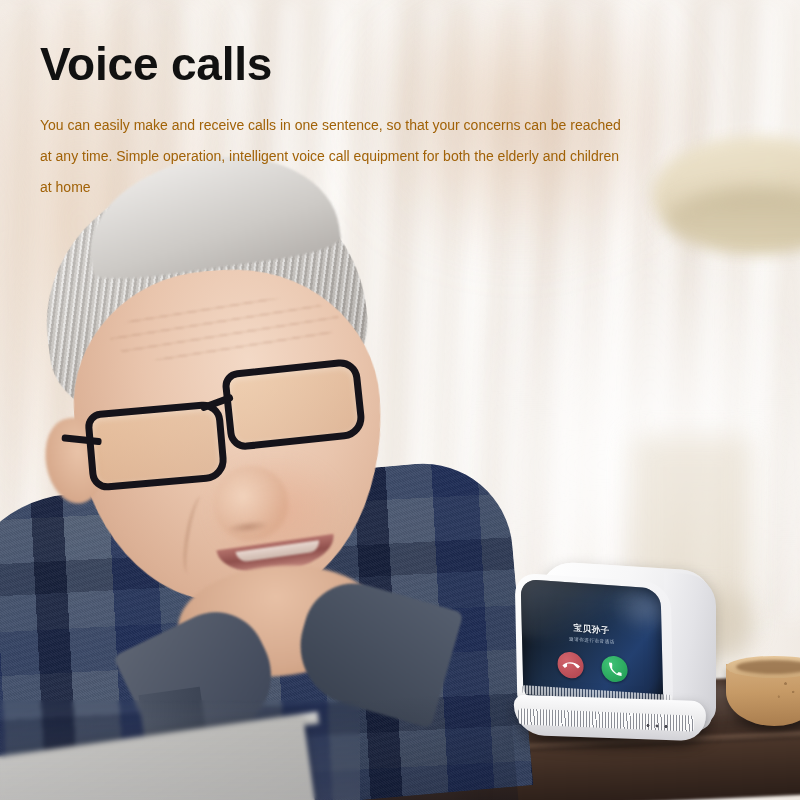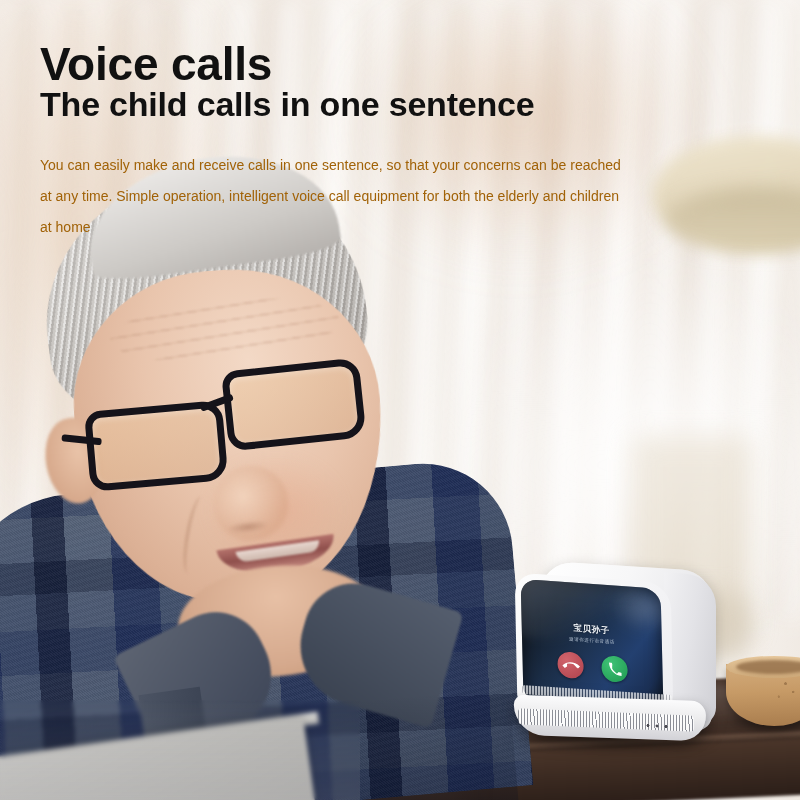--- a/index.html
+++ b/index.html
@@ -528,17 +528,16 @@
     </div>
 
     <div class="spk-grille2"></div>
     <div class="spk-base"></div>
     <div class="spk-grille"></div>
     <div class="spk-mics"></div>
   </div>
 
   <div id="copy">
     <div class="h-line">Voice calls</div>
-    <div class="h-line l2">The child calls in one sentence</div>
     <div class="body-copy">You can easily make and receive calls in one sentence, so that your concerns can be reached at any time. Simple operation, intelligent voice call equipment for both the elderly and children at home</div>
   </div>
 
 </div>
 
 </body></html>

